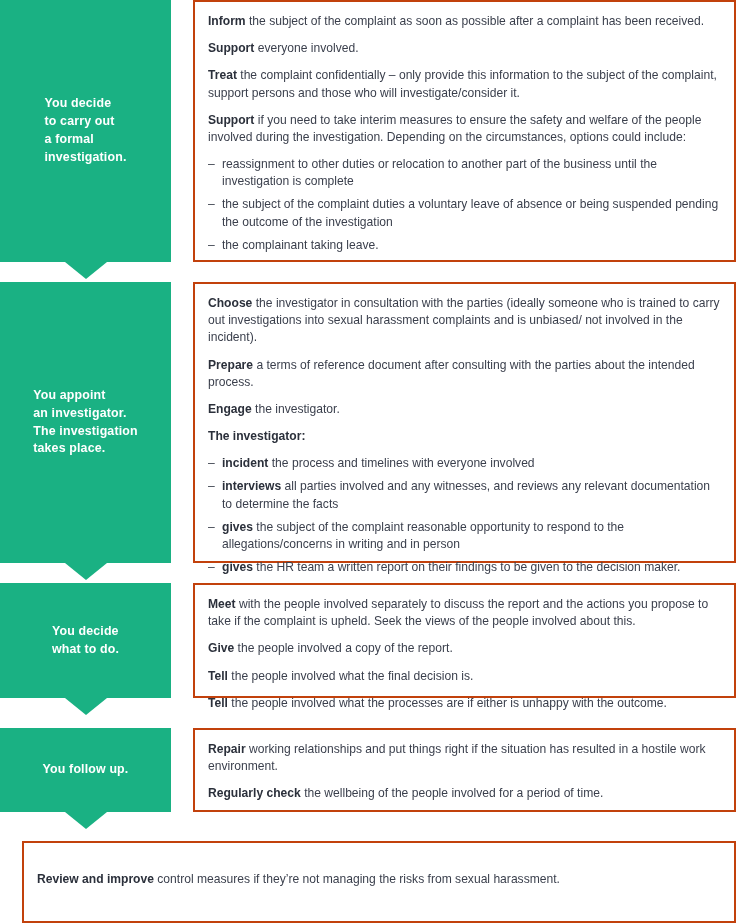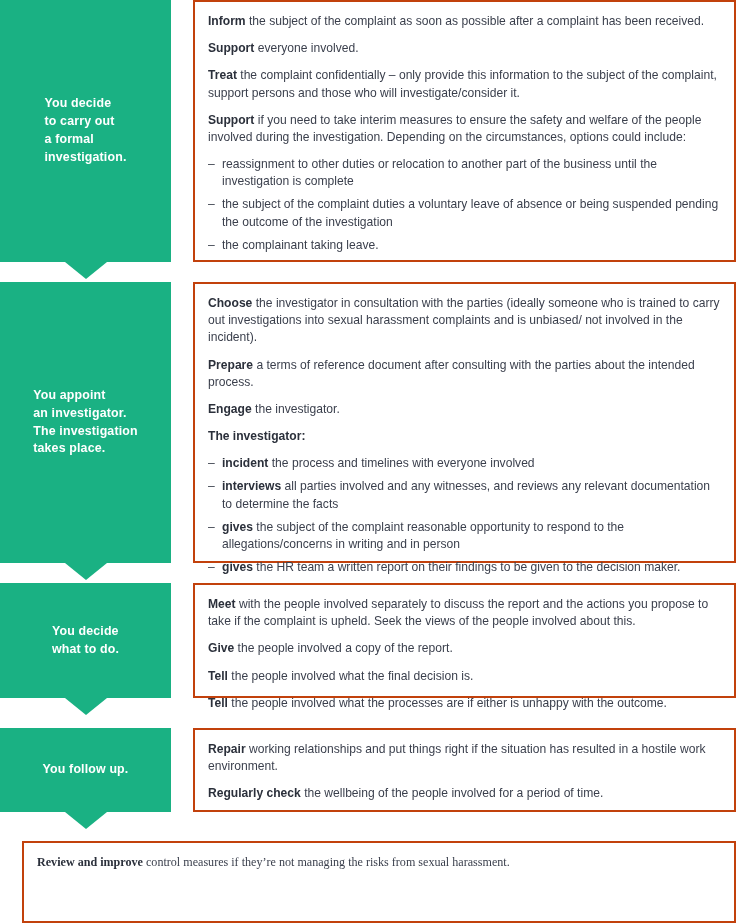--- a/index.html
+++ b/index.html
@@ -73,21 +73,21 @@
     background: #ffffff;
     box-sizing: border-box;
     padding: 11px 14px 15px 13px;
     color: #3a3f4c;
     font-size: 12.1px;
     line-height: 1.42;
     display: flex;
     flex-direction: column;
     justify-content: flex-start;
   }
-  .panel.center { justify-content: flex-start; font-family: Liberation Serif, serif; }
+  .panel.center { justify-content: center; }
 
   .para {
     margin: 0 0 10px 0;
   }
   .para:last-child { margin-bottom: 0; }
   .para b, .lead {
     font-weight: bold;
     color: #2b303b;
   }
   ul.dashes {

